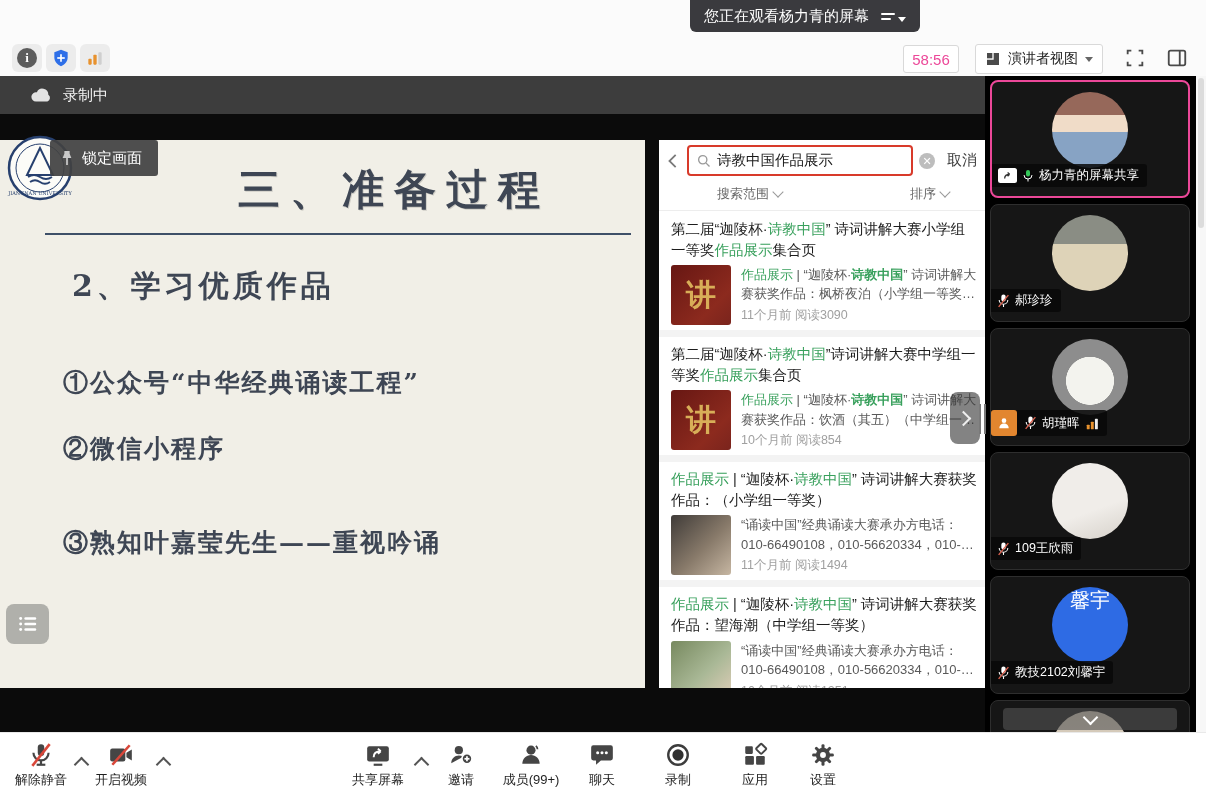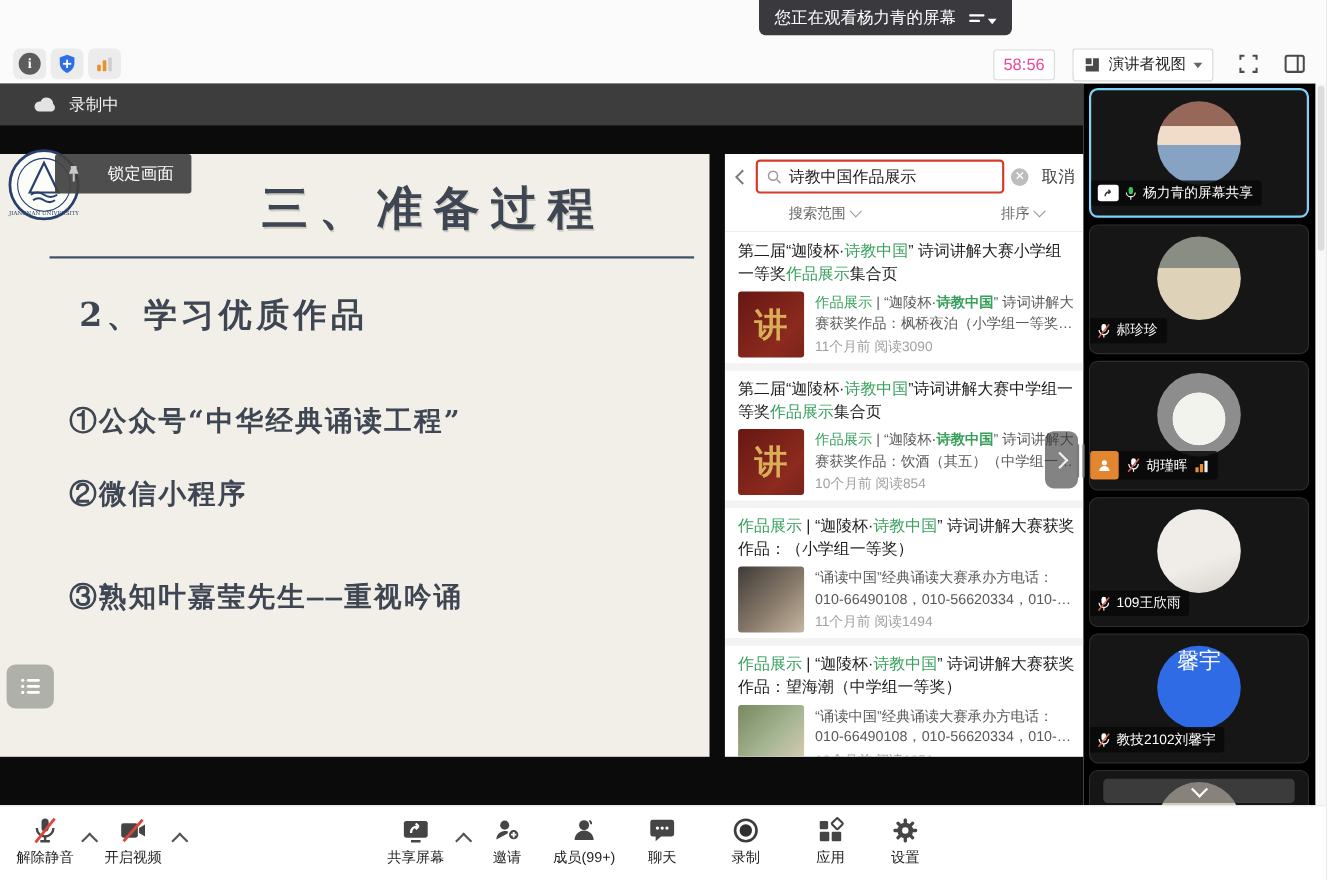--- a/index.html
+++ b/index.html
@@ -32,30 +32,30 @@
   .panel-chip{position:absolute;left:1160px;top:44px;width:34px;height:28px;display:flex;align-items:center;justify-content:center;}
 
   
   .video{position:absolute;left:0;top:76px;width:985px;height:656px;background:#0b0b0b;overflow:hidden;}
   .rec-bar{position:absolute;left:0;top:0;width:100%;height:38px;background:#3d3d3d;display:flex;align-items:center;
     gap:11px;padding-left:30px;color:#f2f2f2;font-size:15px;box-sizing:border-box;}
   .slide{position:absolute;left:0;top:64px;width:645px;height:548px;background:#f1efe7;
     font-family:"DejaVu Serif","Liberation Serif",serif;color:#3e4654;}
   .uni-logo{position:absolute;left:7px;top:-5px;width:66px;height:66px;}
   .pin-tip{position:absolute;left:50px;top:0;height:36px;background:rgba(66,66,66,0.93);border-radius:3px;
-    display:flex;align-items:center;gap:24px;padding:0 16px 0 10px;color:#fff;font-size:15px;z-index:6;
+    display:flex;align-items:center;gap:8px;padding:0 16px 0 10px;color:#fff;font-size:15px;z-index:6;
     font-family:"Liberation Sans",sans-serif;}
   .slide-title{position:absolute;left:238px;top:22px;font-size:42px;font-weight:600;letter-spacing:10px;
     text-shadow:1px 1px 0 rgba(0,0,0,0.15);}
   .title-line{position:absolute;left:45px;top:93px;width:586px;height:2px;background:#3e5068;}
   .slide-sec{position:absolute;left:72px;top:126px;font-size:30px;font-weight:600;letter-spacing:4px;}
   .slide-p{position:absolute;left:63px;font-size:25px;font-weight:600;letter-spacing:2px;}
   .slide-p.p1{top:202px;margin-top:24px;}
   .slide-p.p2{top:292px;}
-  .slide-p.p3{top:386px;font-family:Liberation Mono, monospace;}
+  .slide-p.p3{top:386px;}
   .list-handle{position:absolute;left:6px;top:464px;width:43px;height:40px;background:rgba(165,165,160,0.85);
     border-radius:8px;display:flex;align-items:center;justify-content:center;}
 
   
   .spanel{position:absolute;left:659px;top:64px;width:332px;height:548px;background:#fff;overflow:hidden;
     font-family:"Liberation Sans","DejaVu Sans",sans-serif;}
   .sp-head{height:37px;display:flex;align-items:center;gap:6px;padding:4px 8px 0 6px;box-sizing:border-box;}
   .search-box{flex:1;height:27px;border:2px solid #d83a2a;border-radius:4px;background:#fff;display:flex;
     align-items:center;gap:6px;padding:0 7px;font-size:14.5px;color:#1a1a1a;}
   .clear-btn{width:16px;height:16px;border-radius:50%;background:#bdbdbd;color:#fff;font-size:11px;line-height:16px;
@@ -86,21 +86,21 @@
   .expand-tab .g{width:9px;height:9px;border-right:2px solid #eee;border-top:2px solid #eee;transform:rotate(45deg);margin-left:-3px;}
   .splitter{position:absolute;left:979px;top:404px;height:30px;display:flex;gap:3px;z-index:7;}
   .splitter i{width:2px;height:30px;background:#7a7a7a;display:block;}
 
   
   .sidebar{position:absolute;left:985px;top:76px;width:211px;height:656px;background:#000;overflow:hidden;}
   .scrolltrack{position:absolute;left:1196px;top:76px;width:10px;height:656px;background:#f7f7f7;}
   .scrolltrack .thumbbar{position:absolute;left:2px;top:2px;width:6px;height:150px;border-radius:3px;background:#dcdcdc;}
   .tile{position:absolute;left:5px;width:200px;height:118px;background:#161616;border:1px solid #2e2e2e;
     border-radius:8px;box-sizing:border-box;overflow:hidden;}
-  .tile.active{border:2px solid #7dd3fc;}
+  .tile.active{border:2px solid #ec4899;}
   .avatar{position:absolute;left:50%;top:10px;transform:translateX(-50%);width:76px;height:76px;border-radius:50%;}
   .av1{background:linear-gradient(180deg,#96685a 0 30%,#f0dcc8 30% 52%,#87a3c4 52% 100%);}
   .av2{background:linear-gradient(180deg,#8a8d84 0 38%,#ded3b8 38% 100%);}
   .av3{background:radial-gradient(circle at 50% 55%,#f3f3ee 0 42%,#8d8d8d 43% 100%);}
   .av4{background:linear-gradient(160deg,#f0ede9 0 60%,#d6d1ca 100%);}
   .av5{background:#2e6be4;display:flex;align-items:flex-start;justify-content:center;color:#fff;font-size:20px;}
   .av6{background:linear-gradient(180deg,#cfc4b2,#e6dbce);}
   .p-label{position:absolute;left:0;bottom:9px;background:rgba(8,8,8,0.85);padding:3px 8px 3px 6px;border-radius:0 3px 3px 0;
     display:flex;align-items:center;gap:5px;color:#fff;font-size:12.5px;white-space:nowrap;max-width:194px;}
   .host-badge{width:26px;height:26px;background:#e2862f;border-radius:3px;margin:-3px 2px -3px -6px;

